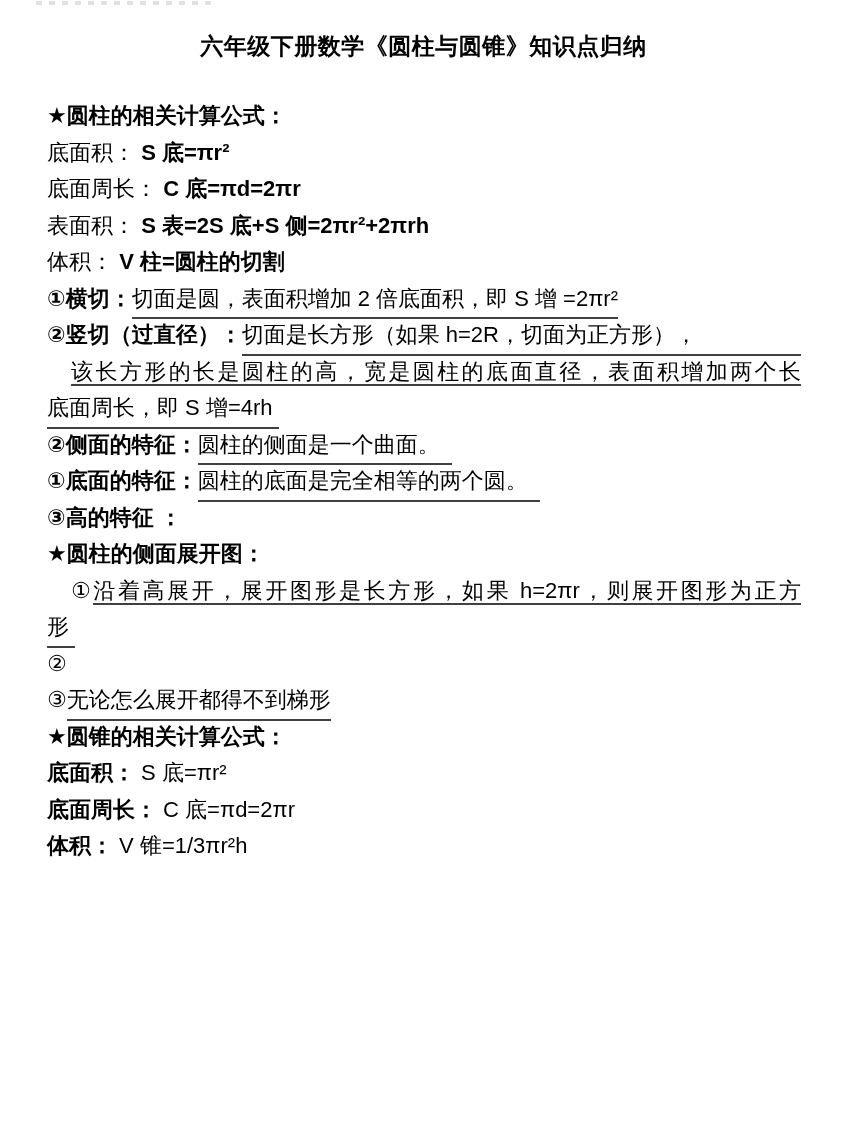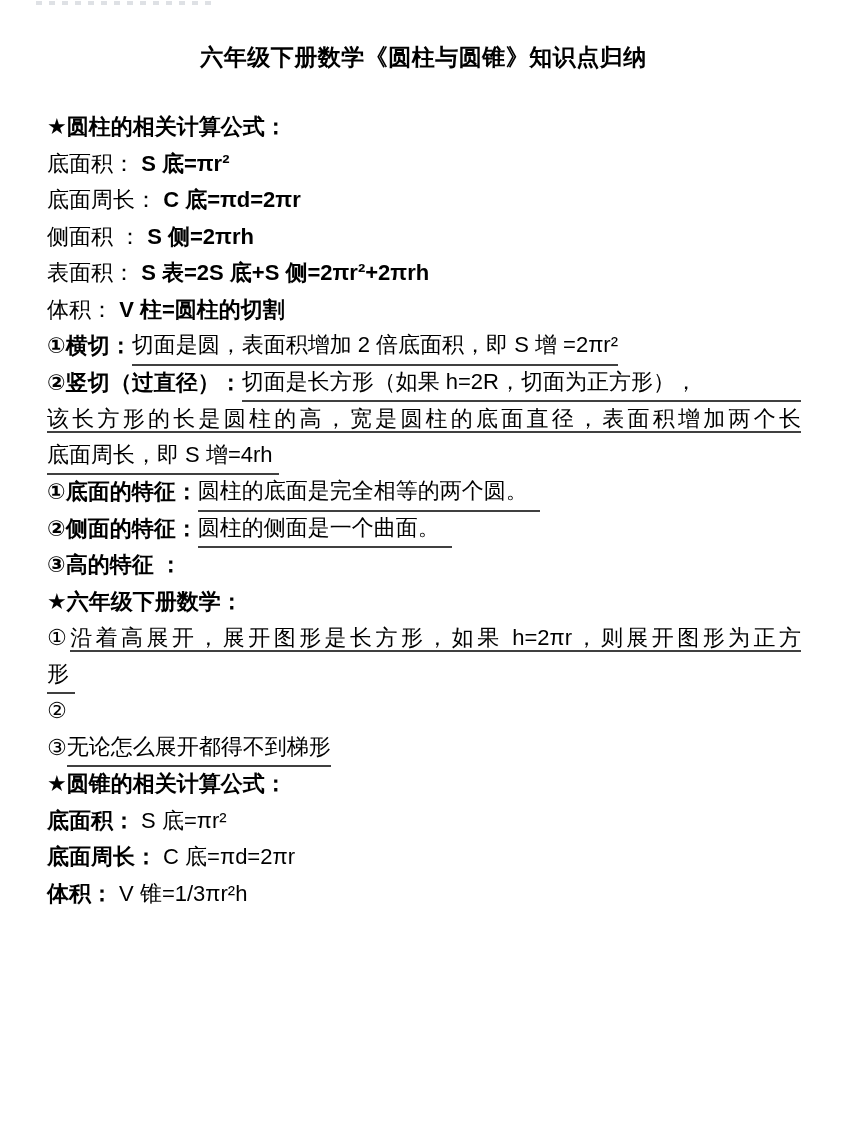--- a/index.html
+++ b/index.html
@@ -15,70 +15,70 @@
   .page-top-artifact {
     position: absolute;
     top: 1px;
     left: 36px;
     width: 180px;
     height: 4px;
     background: repeating-linear-gradient(90deg, #cdd1d7 0 6px, transparent 6px 13px);
     opacity: 0.65;
   }
   .page-title {
-    padding-top: 42px;
+    padding-top: 31px;
     text-align: center;
     font-size: 23px;
     font-weight: 700;
     letter-spacing: 0.5px;
   }
   .doc-body {
     margin: 36px 46px 0 47px;
   }
   .line {
     display: flex;
-    align-items: center;
+    align-items: flex-start;
     height: 36.5px;
     line-height: 36.5px;
     font-size: 22px;
     white-space: pre;
   }
   .line.justify {
     display: block;
     white-space: normal;
     text-align: justify;
     text-align-last: justify;
     text-justify: inter-character;
+    margin-left: 24px;
   }
   .b { font-weight: 700; }
   .u { border-bottom: 2px solid #404040; }
   .fill { flex: 1 0 auto; }
 </style>
 </head>
 <body>
 
 <div class="page-top-artifact"></div>
 
 <div class="page-title">六年级下册数学《圆柱与圆锥》知识点归纳</div>
 
 <div class="doc-body">
     <div class="line"><span class="b">★圆柱的相关计算公式：</span></div>
     <div class="line"><span>底面积： </span><span class="b">S 底=πr²</span></div>
     <div class="line"><span>底面周长： </span><span class="b">C 底=πd=2πr</span></div>
-    <div class="line"><span>侧面积 ： </span><span class="b">S 侧=2πrh</span></div>
     <div class="line"><span>表面积： </span><span class="b">S 表=2S 底+S 侧=2πr²+2πrh</span></div>
     <div class="line"><span>体积： </span><span class="b">V 柱=圆柱的切割</span></div>
     <div class="line"><span class="b">①横切：</span><span class="u">切面是圆，表面积增加 2 倍底面积，即 S 增 =2πr²</span></div>
     <div class="line"><span class="b">②竖切（过直径）：</span><span class="u fill">切面是长方形（如果 h=2R，切面为正方形），</span></div>
     <div class="line justify"><span class="u">该长方形的长是圆柱的高，宽是圆柱的底面直径，表面积增加两个长</span></div>
     <div class="line"><span class="u">底面周长，即 S 增=4rh </span></div>
+    <div class="line"><span class="b">②侧面的特征：</span><span class="u">圆柱的侧面是一个曲面。  </span></div>
     <div class="line"><span class="b">①底面的特征：</span><span class="u">圆柱的底面是完全相等的两个圆。  </span></div>
-    <div class="line"><span class="b">②侧面的特征：</span><span class="u">圆柱的侧面是一个曲面。  </span></div>
     <div class="line"><span class="b">③高的特征 ：</span></div>
-    <div class="line"><span class="b">★六年级下册数学：</span></div>
+    <div class="line"><span class="b">★圆柱的侧面展开图：</span></div>
     <div class="line justify"><span>①</span><span class="u">沿着高展开，展开图形是长方形，如果 h=2πr，则展开图形为正方</span></div>
     <div class="line"><span class="u">形 </span></div>
     <div class="line"><span>②</span></div>
     <div class="line"><span>③</span><span class="u">无论怎么展开都得不到梯形</span></div>
     <div class="line"><span class="b">★圆锥的相关计算公式：</span></div>
     <div class="line"><span class="b">底面积：</span><span> S 底=πr²</span></div>
     <div class="line"><span class="b">底面周长：</span><span> C 底=πd=2πr</span></div>
     <div class="line"><span class="b">体积：</span><span> V 锥=1/3πr²h</span></div>
   </div>
 

